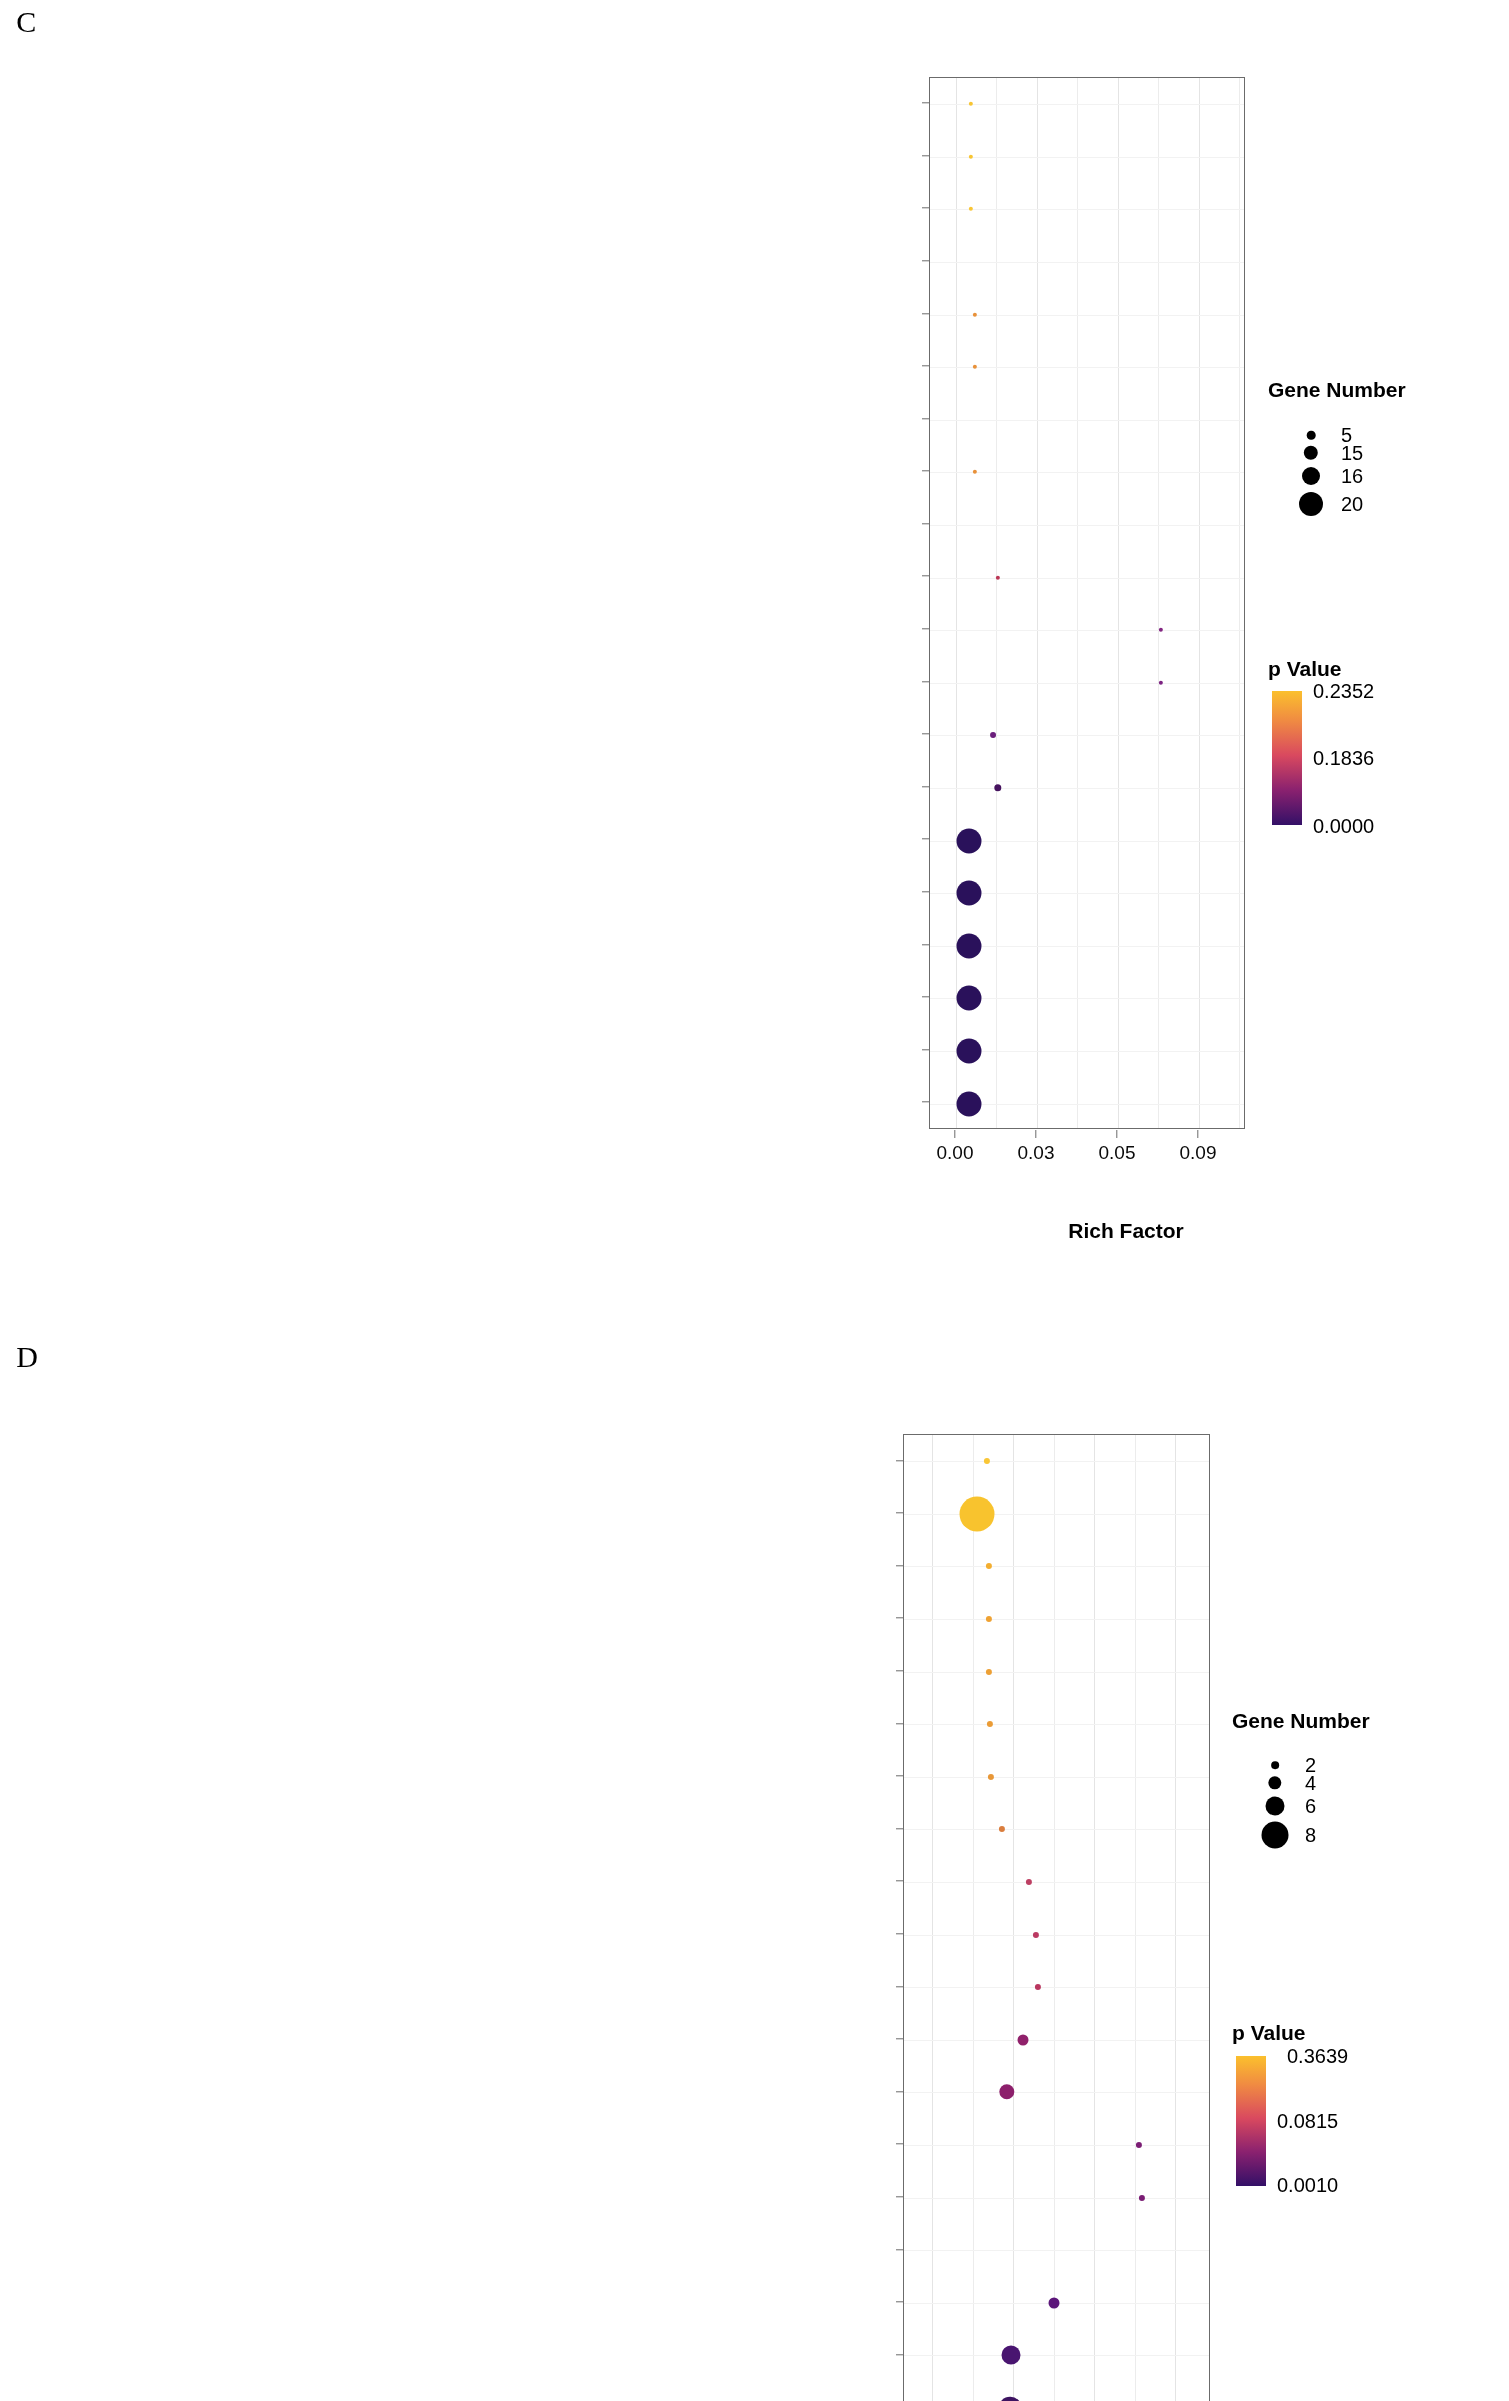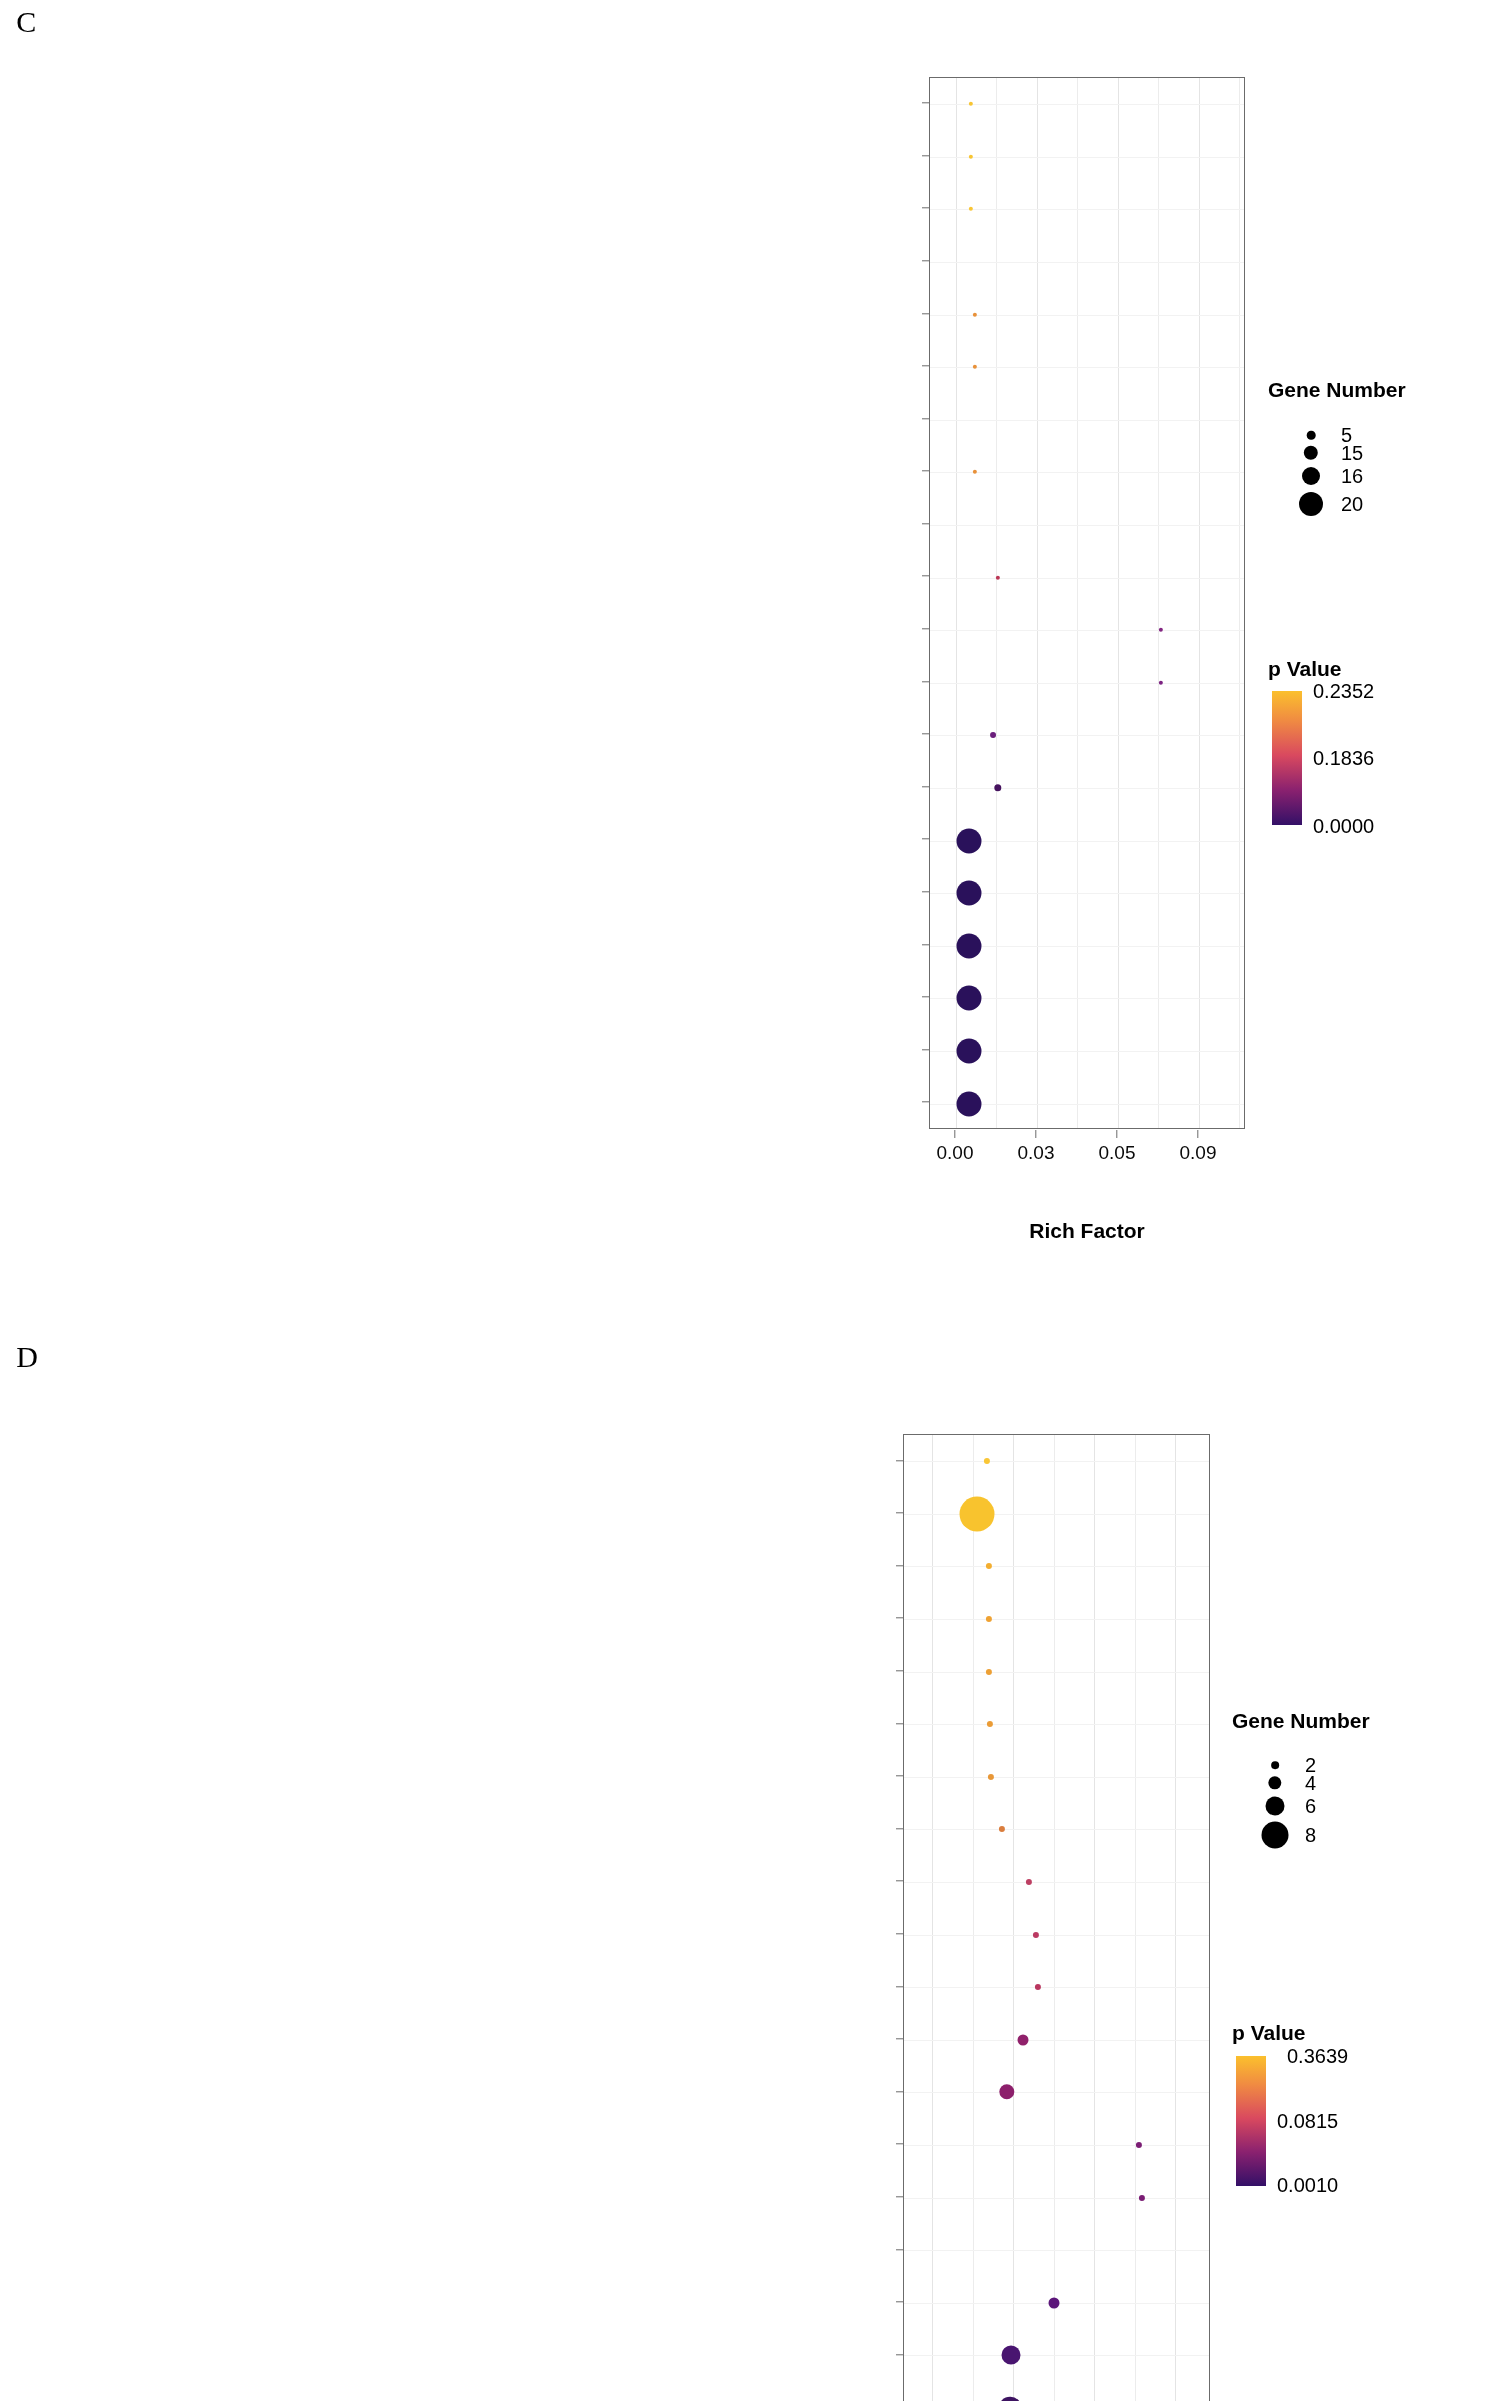--- a/index.html
+++ b/index.html
@@ -26,21 +26,21 @@
 
   .bubble{position:absolute;border-radius:50%;transform:translate(-50%,-50%);}
 
   
   .ylabels{position:absolute;}
   .ytick{position:absolute;width:6.7px;height:1.4px;background:#6b6b6b;transform:translateY(-50%);}
 
   
   .xtick{position:absolute;width:1.4px;height:7.7px;background:#6b6b6b;transform:translateX(-50%);}
   .xticklab{position:absolute;font-size:19px;line-height:1;transform:translateX(-50%);white-space:nowrap;color:#0a0a0a;}
-  .xtitle{position:absolute;font-size:21px;font-weight:bold;line-height:1;transform:translateX(-50%);white-space:nowrap;}
+  .xtitle{position:absolute;font-size:21px;font-weight:bold;line-height:1;transform:translateX(-50%);white-space:nowrap;margin-left:39px;}
 
   
   .legend{position:absolute;}
   .legend-title{position:absolute;font-size:21px;font-weight:bold;line-height:1;white-space:nowrap;}
   .size-dot{position:absolute;border-radius:50%;background:#000;transform:translate(-50%,-50%);}
   .size-lab{position:absolute;font-size:20px;line-height:1;transform:translateY(-50%);white-space:nowrap;}
   .cbar{position:absolute;}
   .cbar-lab{position:absolute;font-size:20px;line-height:1;transform:translateY(-50%);white-space:nowrap;}
 </style>
 </head>

